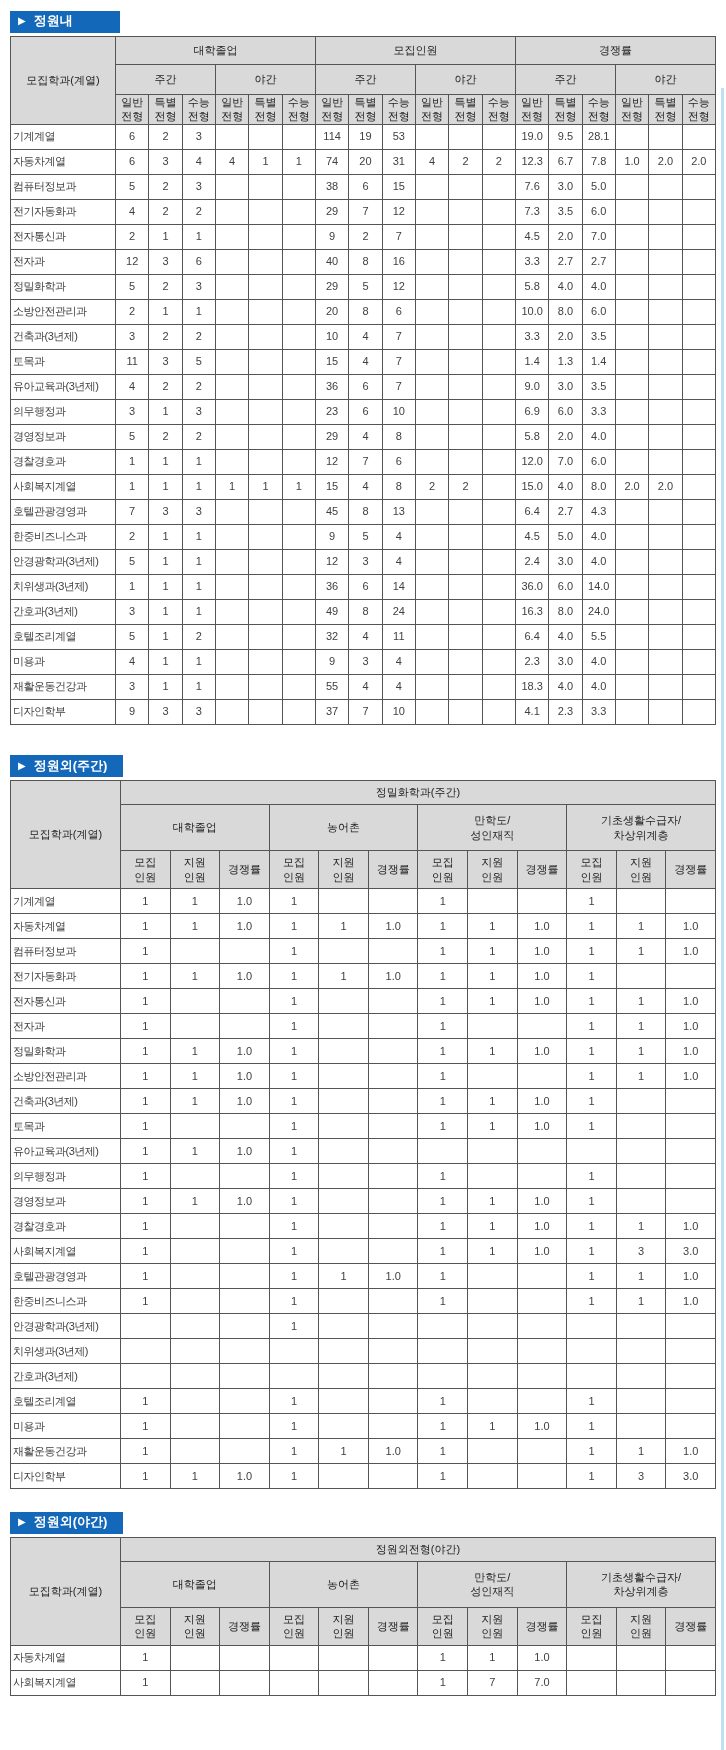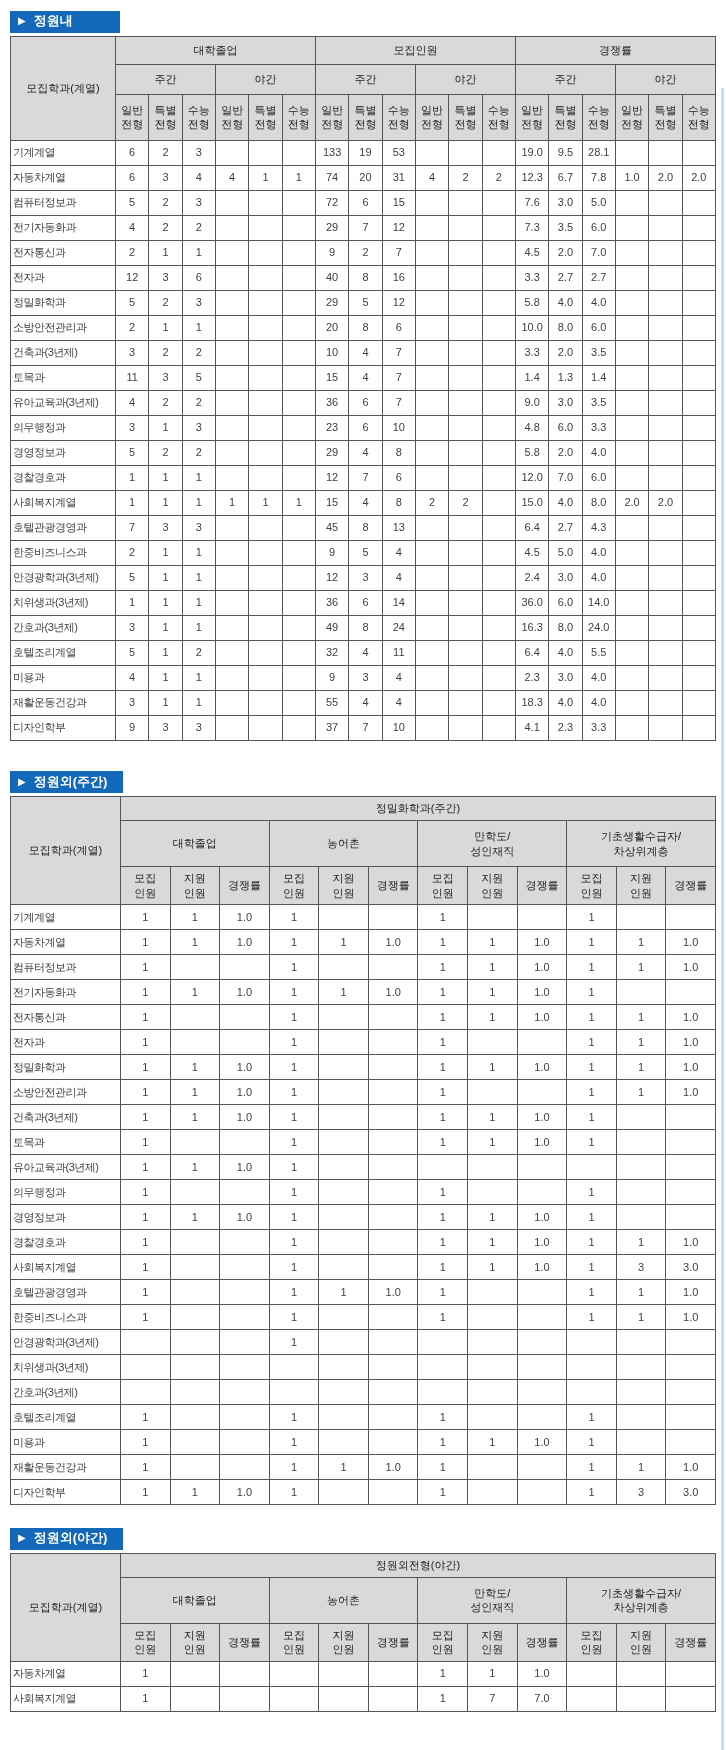--- a/index.html
+++ b/index.html
@@ -29,21 +29,21 @@
   thead th {
     background:#D9D9D9; font-weight:normal; white-space:pre-line; color:#222;
   }
   tbody td { color:#404040; background:#fff; }
   td.dept {
     text-align:left; padding-left:2px; white-space:nowrap; letter-spacing:-0.5px;
   }
 
   .t1 thead tr.h1 { height:28px; }
   .t1 thead tr.h2 { height:30px;padding-left:46px; }
-  .t1 thead tr.h3 { height:46px;margin-left:20px; }
+  .t1 thead tr.h3 { height:30px;margin-left:20px; }
   .t1 tbody tr { height:25px; }
 
   .t2 thead tr.h1 { height:24px; }
   .t2 thead tr.h2 { height:46px; }
   .t2 thead tr.h3 { height:38px; }
   .t2 tbody tr { height:25px; }
 
   .section2 { margin-top:30px; }
   .section3 { margin-top:22px; }
 
@@ -141,21 +141,21 @@
       </thead>
       <tbody>
           <tr>
             <td class="dept">기계계열</td>
             <td>6</td>
             <td>2</td>
             <td>3</td>
             <td></td>
             <td></td>
             <td></td>
-            <td>133</td>
+            <td>114</td>
             <td>19</td>
             <td>53</td>
             <td></td>
             <td></td>
             <td></td>
             <td>19.0</td>
             <td>9.5</td>
             <td>28.1</td>
             <td></td>
             <td></td>
@@ -183,21 +183,21 @@
             <td>2.0</td>
           </tr>
           <tr>
             <td class="dept">컴퓨터정보과</td>
             <td>5</td>
             <td>2</td>
             <td>3</td>
             <td></td>
             <td></td>
             <td></td>
-            <td>72</td>
+            <td>38</td>
             <td>6</td>
             <td>15</td>
             <td></td>
             <td></td>
             <td></td>
             <td>7.6</td>
             <td>3.0</td>
             <td>5.0</td>
             <td></td>
             <td></td>
@@ -378,21 +378,21 @@
             <td>3</td>
             <td></td>
             <td></td>
             <td></td>
             <td>23</td>
             <td>6</td>
             <td>10</td>
             <td></td>
             <td></td>
             <td></td>
-            <td>4.8</td>
+            <td>6.9</td>
             <td>6.0</td>
             <td>3.3</td>
             <td></td>
             <td></td>
             <td></td>
           </tr>
           <tr>
             <td class="dept">경영정보과</td>
             <td>5</td>
             <td>2</td>

